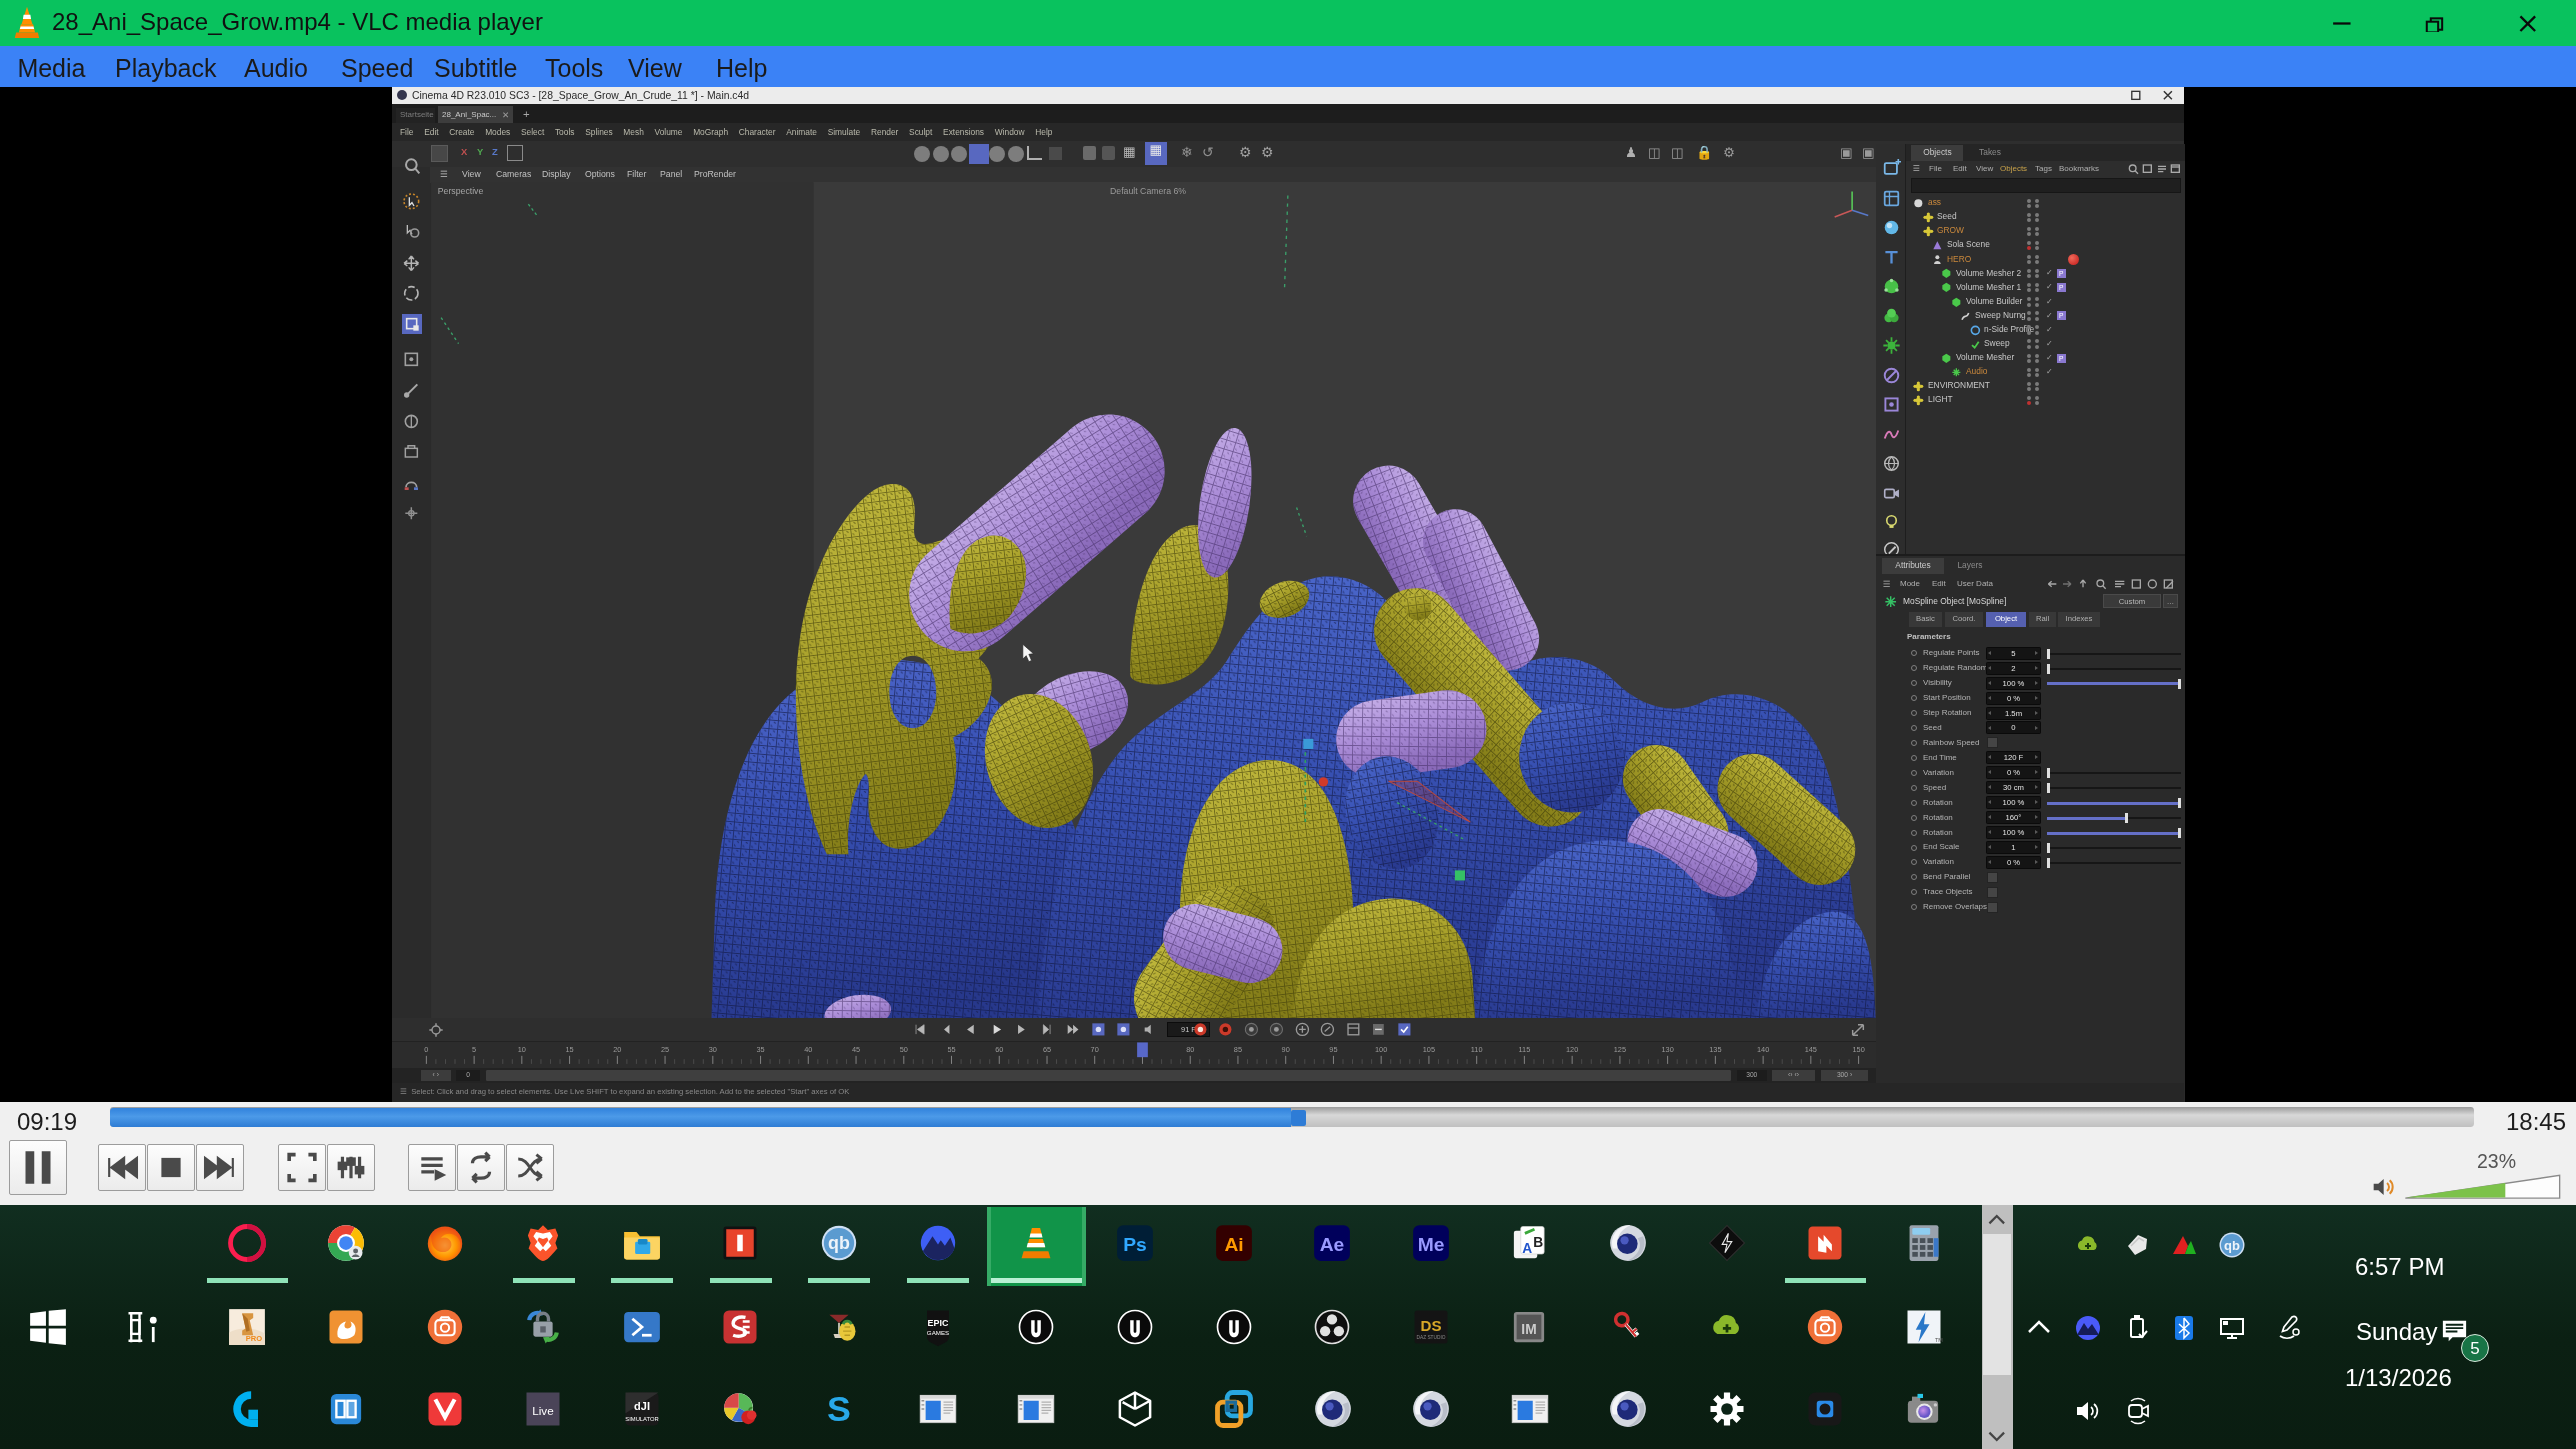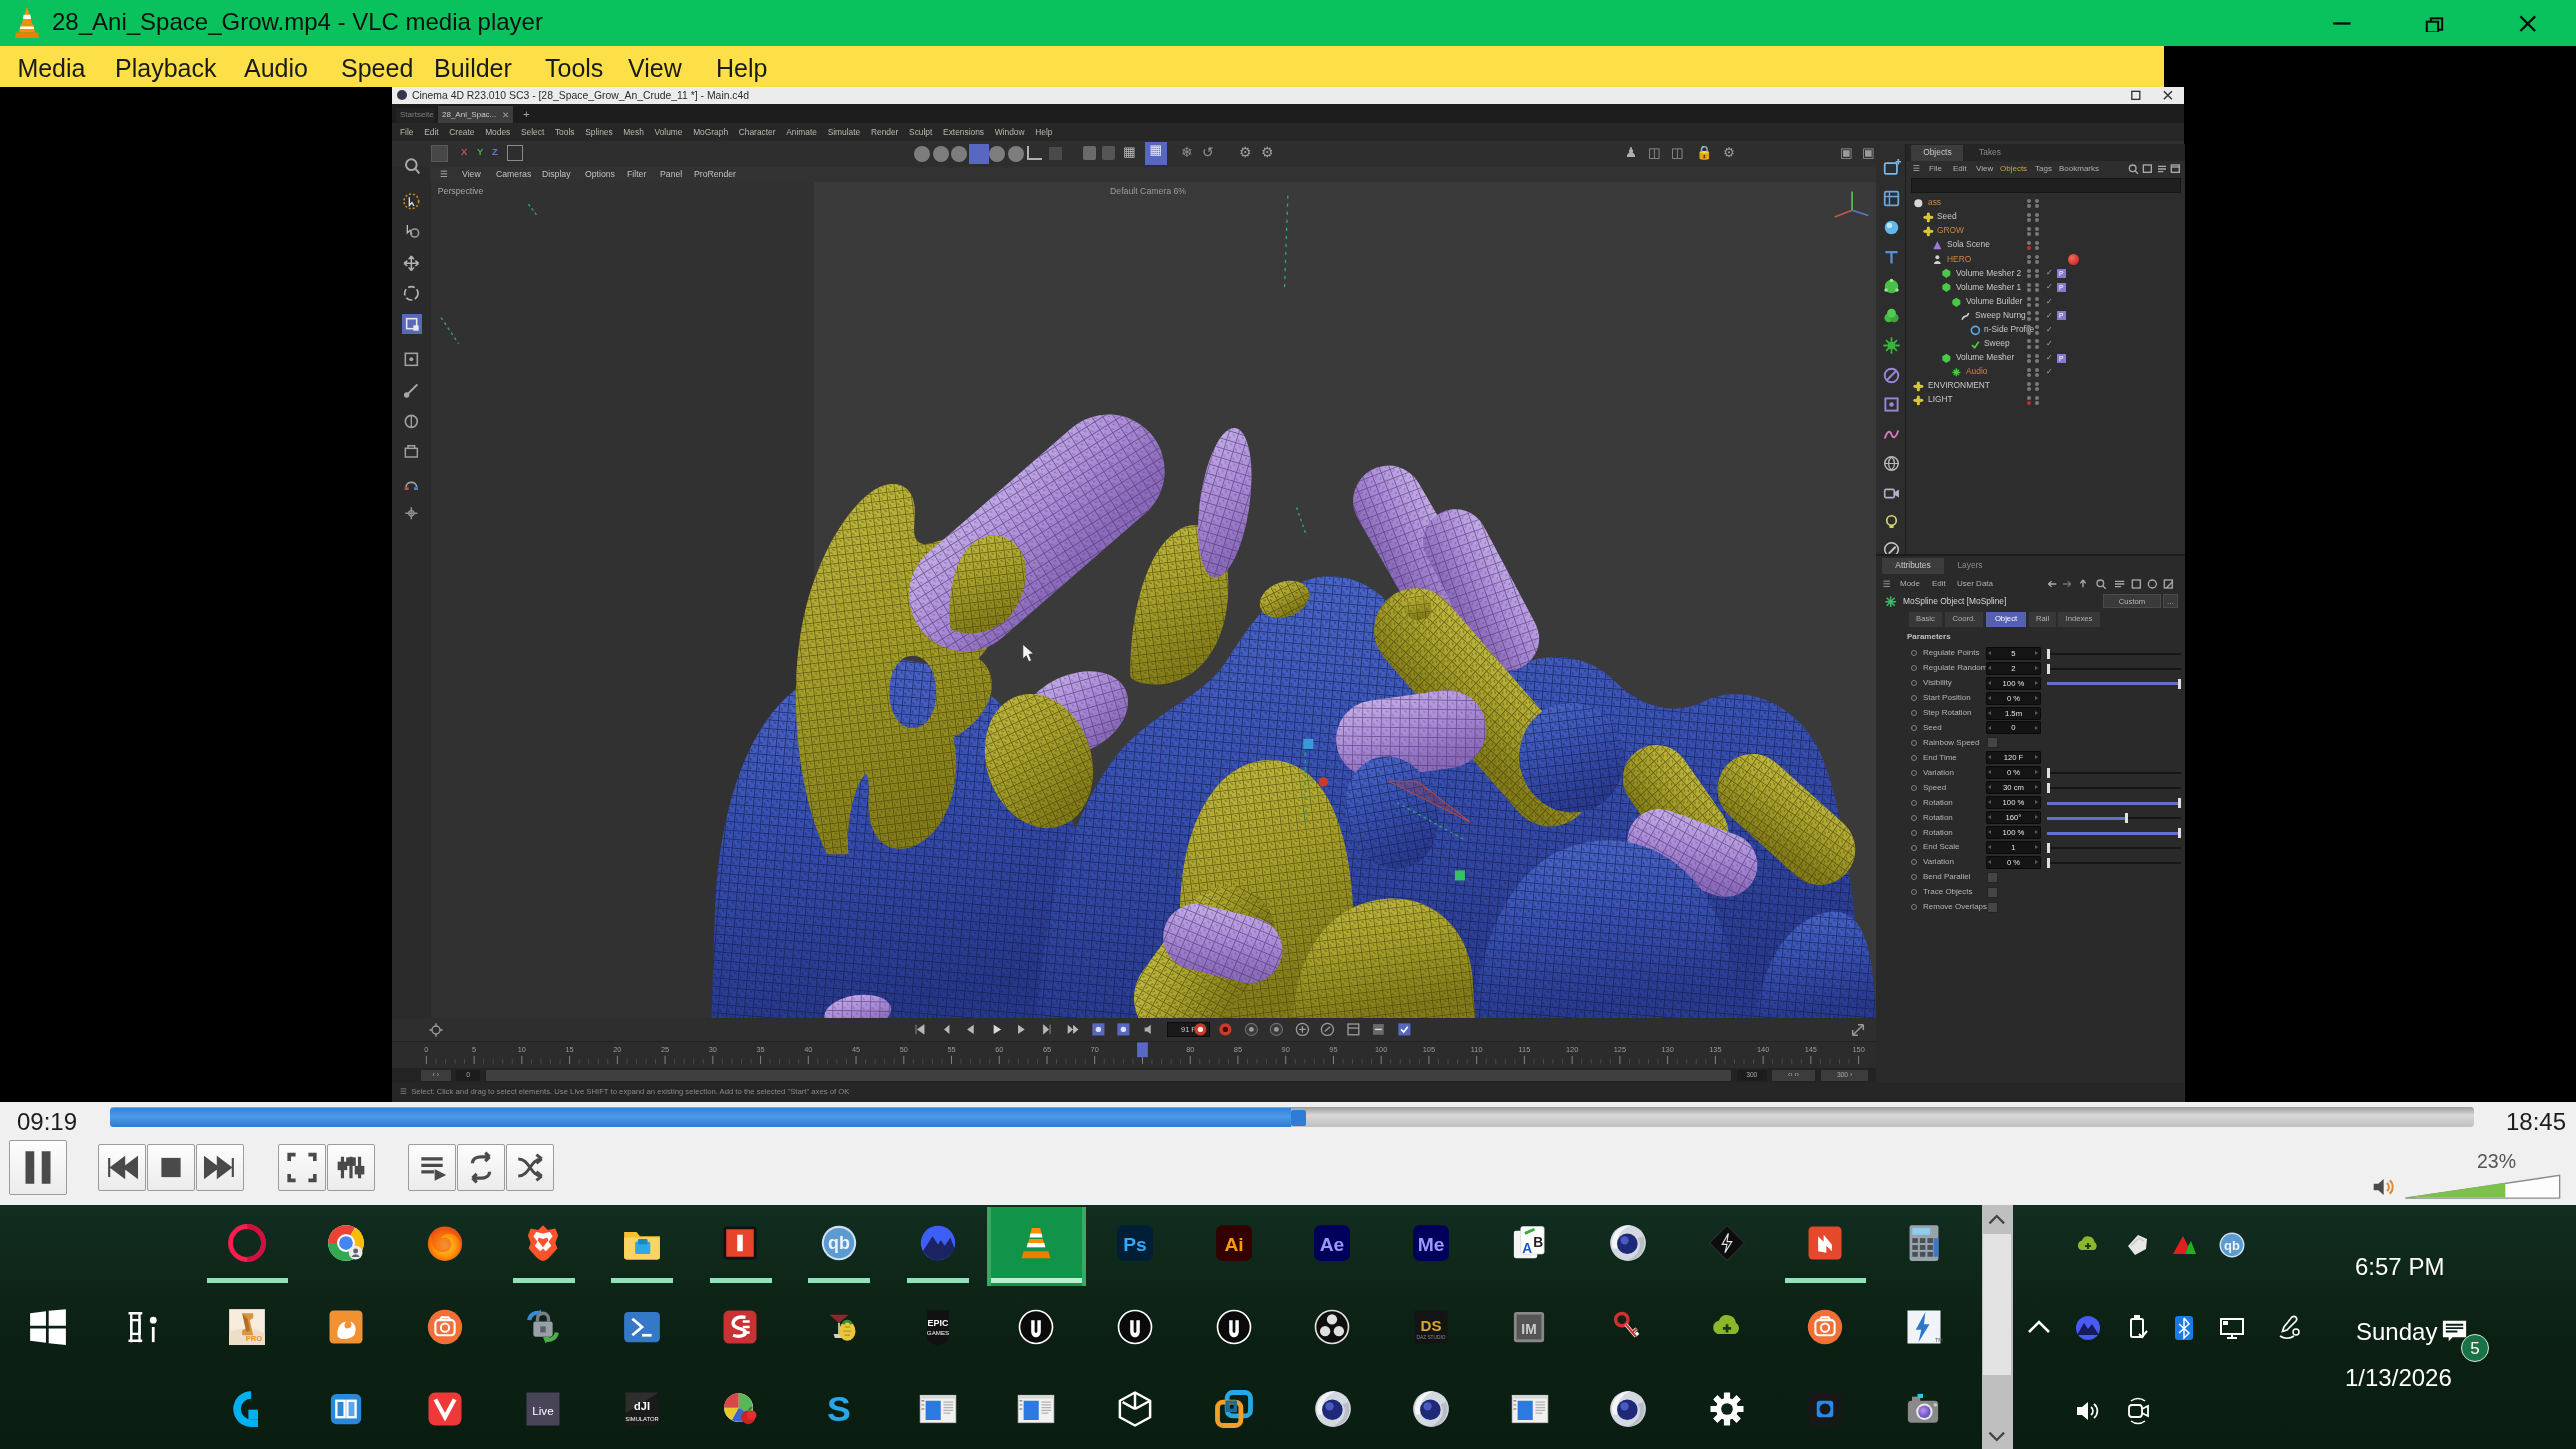--- a/index.html
+++ b/index.html
@@ -15,26 +15,26 @@
   <polygon points="12,42 44,42 46,50 10,50" fill="#f07c00"></polygon>
  </svg>
  <div class="a" style="left:52px;top:8px;font-size:24px;color:#111">28_Ani_Space_Grow.mp4 - VLC media player</div>
  <svg class="a" style="left:2333px;top:14.8px" width="221" height="17.4" viewBox="0 0 330 26">
   <rect x="0" y="11" width="26" height="3.4" fill="#0a0a0a"></rect>
   <rect x="146" y="5" width="17" height="17" fill="none" stroke="#0a0a0a" stroke-width="3"></rect>
   <rect x="140" y="10" width="17" height="16" fill="#09c25e" stroke="#0a0a0a" stroke-width="3"></rect>
   <path d="M280 2 L302 24 M302 2 L280 24" stroke="#0a0a0a" stroke-width="3.4" fill="none"></path>
  </svg>
 </div>
-<div class="a" style="left:0;top:46px;width:2164px;height:42px;background:#fde047">
+<div class="a" style="left:0;top:46px;width:2576px;height:42px;background:#3b82f6">
     <div class="a" style="left:17.4px;top:8px;font-size:25px;color:#1a1a1a">Media</div>
     <div class="a" style="left:115px;top:8px;font-size:25px;color:#1a1a1a">Playback</div>
     <div class="a" style="left:244px;top:8px;font-size:25px;color:#1a1a1a">Audio</div>
     <div class="a" style="left:341px;top:8px;font-size:25px;color:#1a1a1a">Speed</div>
-    <div class="a" style="left:434px;top:8px;font-size:25px;color:#1a1a1a">Builder</div>
+    <div class="a" style="left:434px;top:8px;font-size:25px;color:#1a1a1a">Subtitle</div>
     <div class="a" style="left:545px;top:8px;font-size:25px;color:#1a1a1a">Tools</div>
     <div class="a" style="left:628px;top:8px;font-size:25px;color:#1a1a1a">View</div>
     <div class="a" style="left:716px;top:8px;font-size:25px;color:#1a1a1a">Help</div>
   </div>
 <div class="a" style="left:0;top:87px;width:2576px;height:1015px;background:#000"></div>
 <div class="a" style="left:392px;top:87px;width:1792px;height:1015px;background:#2a2a2a;overflow:hidden">
 <div class="a" style="left:0;top:0;width:1792px;height:17.4px;background:#ececec">
  <div class="a" style="left:5.4px;top:2.7px;width:10px;height:10px;border-radius:5.4px;background:#35364e"></div>
  <div class="a" style="left:20px;top:2.7px;font-size:10.4px;color:#2b2b2b">Cinema 4D  R23.010 SC3  - [28_Space_Grow_An_Crude_11 *] - Main.c4d</div>
  <svg class="a" style="left:1737px;top:3.4px" width="47" height="10.7" viewBox="0 0 70 16">

